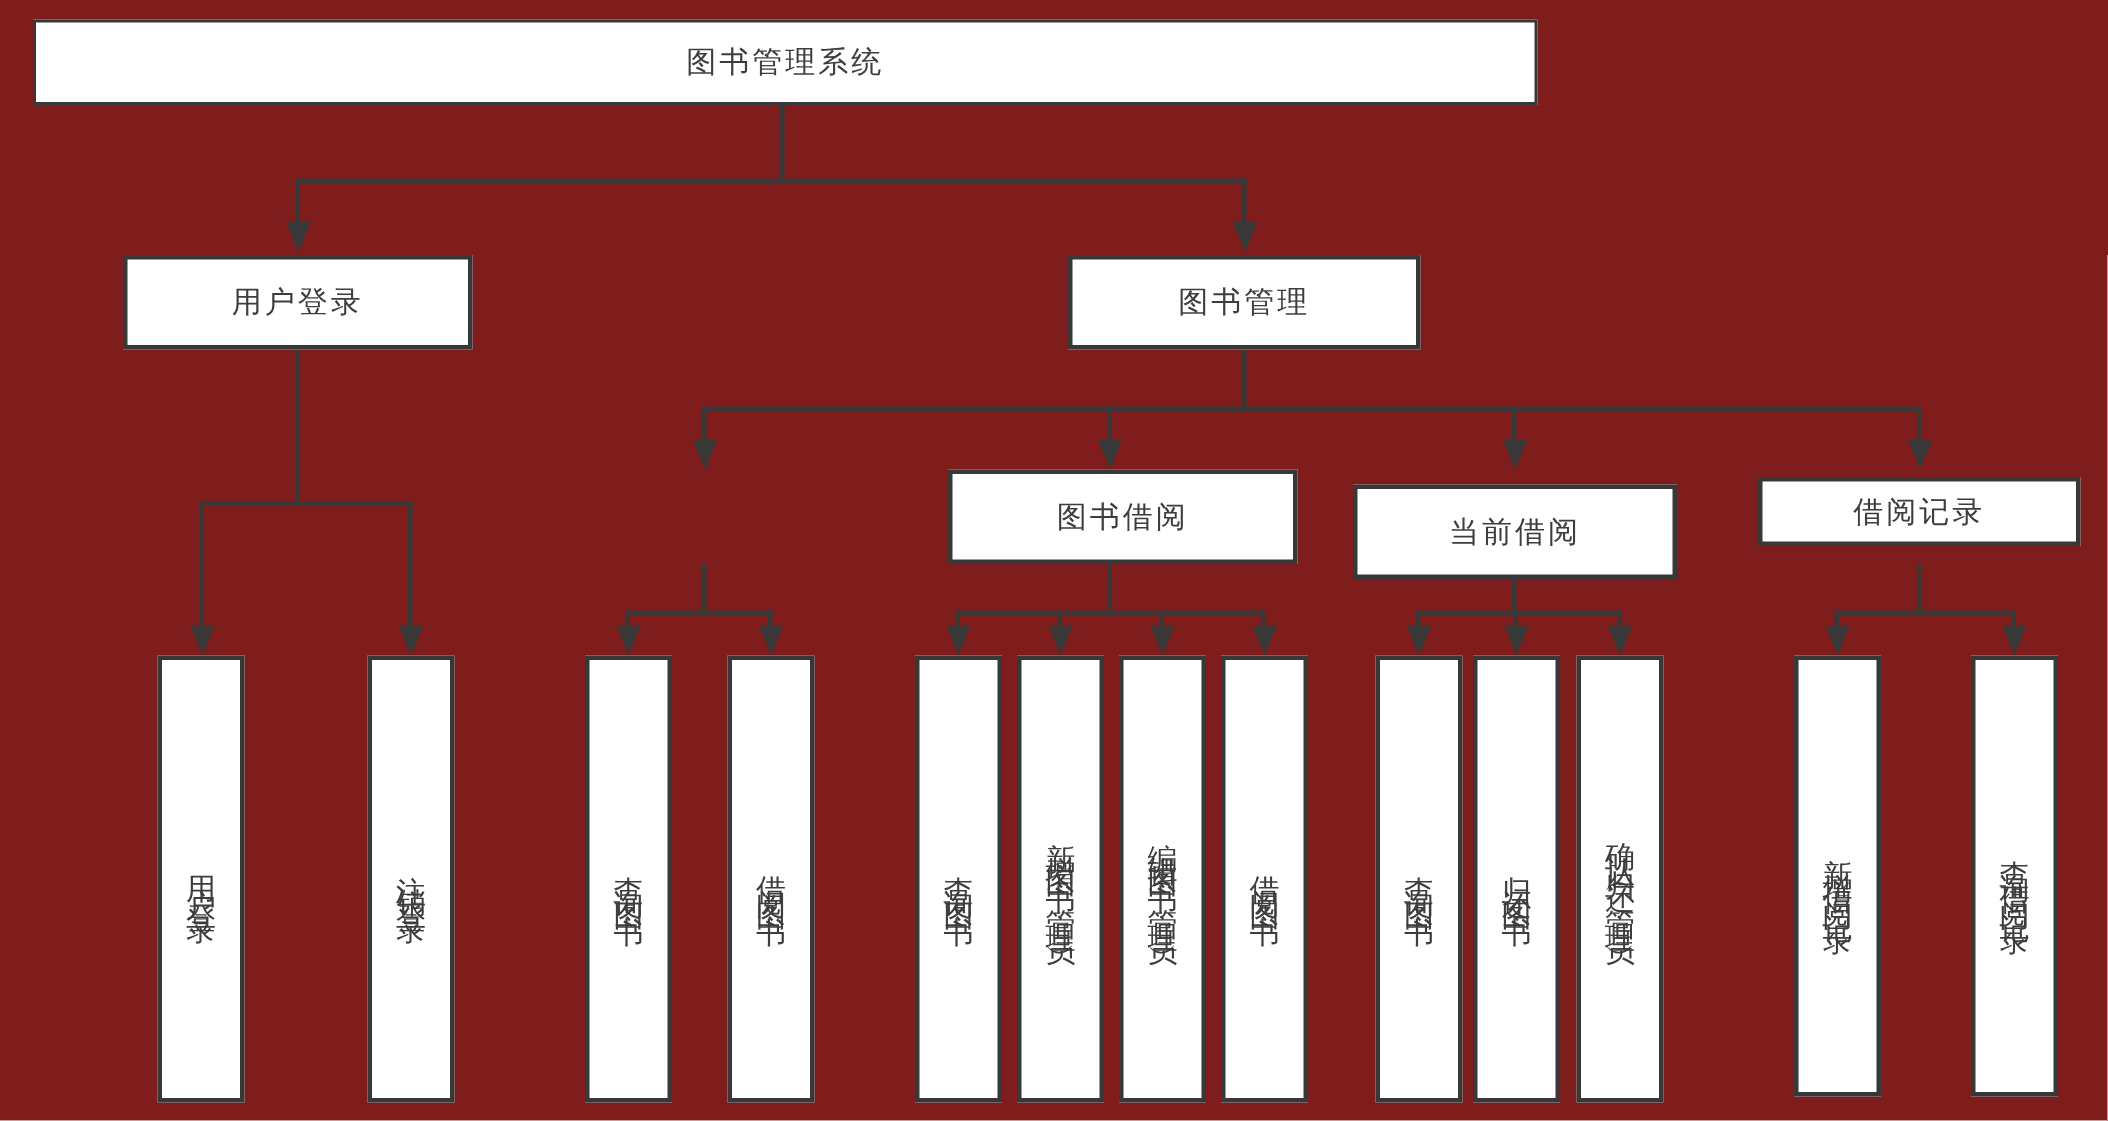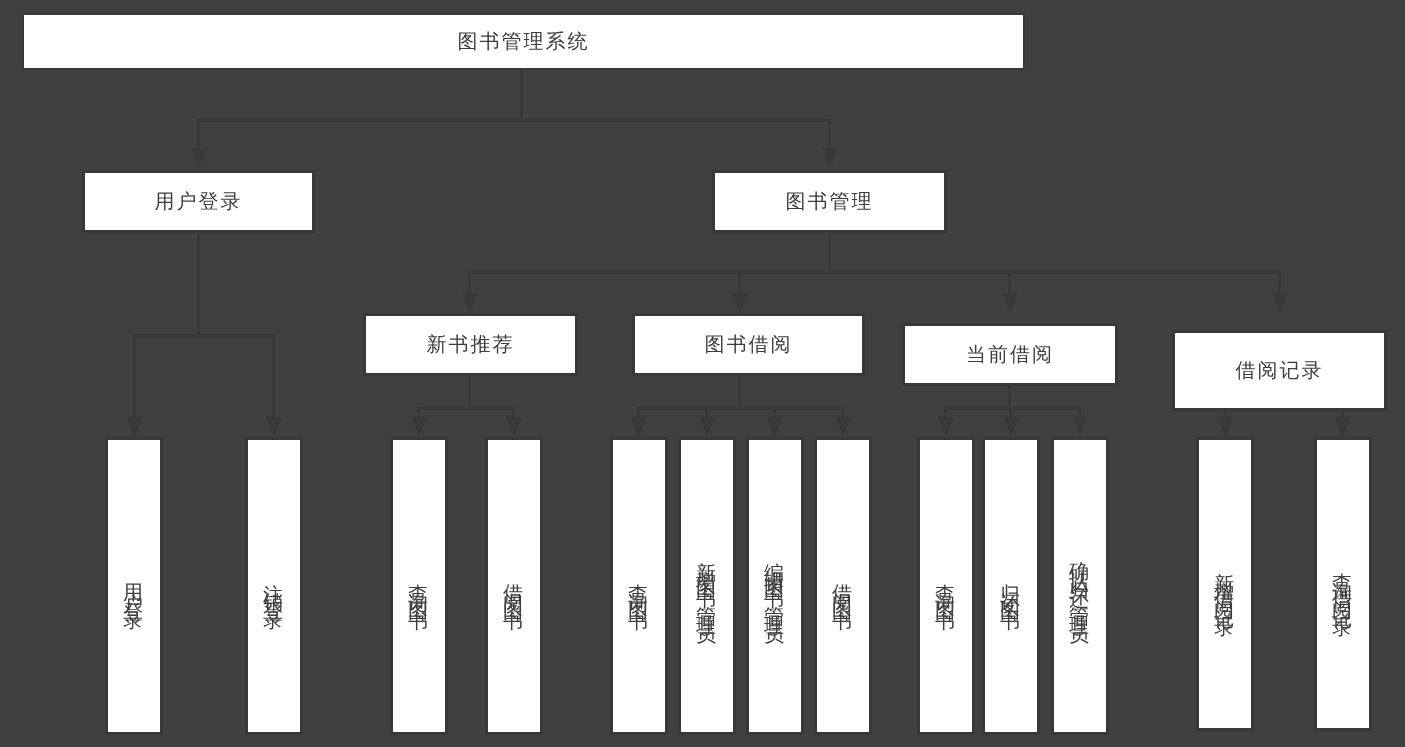--- a/index.html
+++ b/index.html
@@ -1,21 +1,21 @@
 <!DOCTYPE html>
 <html><head>
 <meta charset="utf-8">
 <style>
   html, body { margin:0; padding:0; background:#ffffff; }
   body { font-family: "Liberation Sans", sans-serif; }
   .canvas {
     position: relative;
     width: 1405px;
     height: 747px;
-    background: #404040;
+    background: #7f1d1d;
     overflow: hidden;
   }
   .node {
     position: absolute;
     box-sizing: border-box;
     background: #ffffff;
     border: 3px solid #383838;
     color: #3d3d3d;
     display: flex;
     align-items: center;
@@ -52,24 +52,23 @@
 </head>
 <body>
 
 <div class="canvas">
 
   <div class="node root" style="left:22px;top:13px;width:1003px;height:57px">图书管理系统</div>
 
   <div class="node" style="left:82px;top:170px;width:233px;height:63px">用户登录</div>
   <div class="node" style="left:712px;top:170px;width:235px;height:63px">图书管理</div>
 
-  <div class="node" style="left:363px;top:313px;width:215px;height:63px">新书推荐</div>
   <div class="node" style="left:632px;top:313px;width:233px;height:63px">图书借阅</div>
   <div class="node" style="left:902px;top:323px;width:216px;height:63px">当前借阅</div>
-  <div class="node" style="left:1172px;top:330px;width:215px;height:81px">借阅记录</div>
+  <div class="node" style="left:1172px;top:318px;width:215px;height:46px">借阅记录</div>
 
   <div class="node vnode" style="left:105px;top:437px;width:58px;height:298px">
     <span>用户登录</span>
   </div>
   <div class="node vnode" style="left:245px;top:437px;width:58px;height:298px">
     <span>注销登录</span>
   </div>
 
   <div class="node vnode" style="left:390px;top:437px;width:58px;height:298px">
     <span>查询图书</span>

